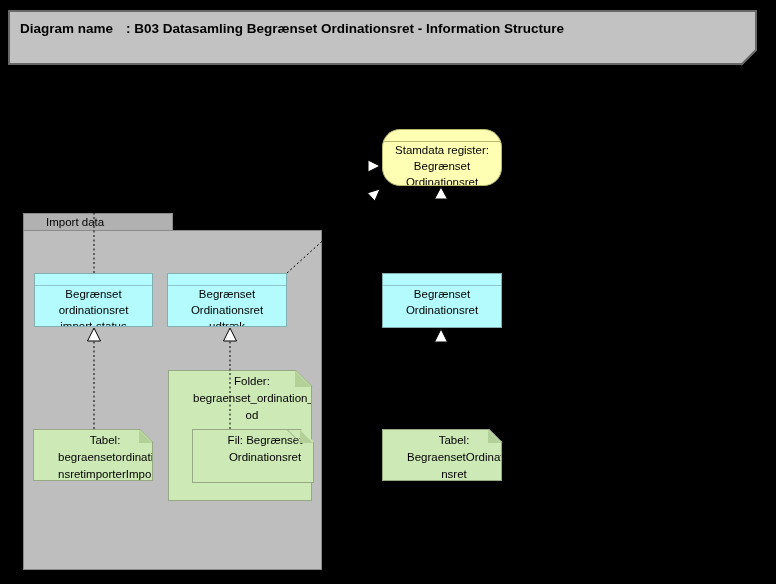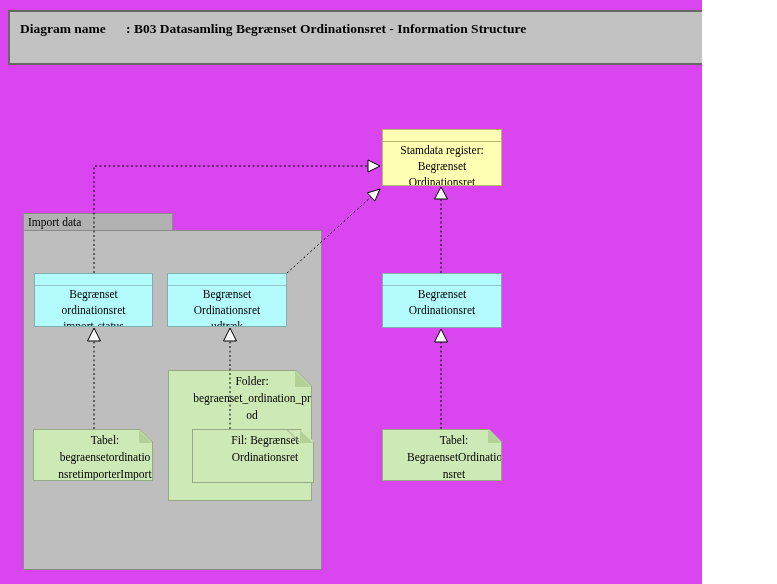--- a/index.html
+++ b/index.html
@@ -1,34 +1,34 @@
 <!DOCTYPE html>
 <html><head>
 <meta charset="utf-8">
 <style>
   html,body{margin:0;padding:0;background:#fff;}
   .canvas{
-    position:relative;width:702px;height:584px;background:#d946ef;overflow:hidden;
-    font-family:Liberation Serif, serif;color:#000;
+    position:relative;width:776px;height:584px;background:#000000;overflow:hidden;
+    font-family:Liberation Sans, sans-serif;color:#000;
   }
   
   .title-box{
     position:absolute;left:8px;top:10px;width:749px;height:55px;
     background:#c2c2c2;border:2px solid #686868;box-sizing:border-box;
     clip-path:polygon(0 0,100% 0,100% calc(100% - 15px),calc(100% - 15px) 100%,0 100%);
     padding:7px 0 0 10px;font-size:13.5px;font-weight:bold;line-height:20px;
   }
   .title-row{white-space:pre;}
   .title-label{display:inline-block;width:106px;}
   
   .folder{position:absolute;left:23px;top:213px;width:299px;height:357px;}
   .folder-tab{
     position:absolute;left:0;top:0;width:150px;height:18px;
     background:#b1b1b1;border:1.5px solid #8a8a8a;box-sizing:border-box;
-    font-size:11.5px;line-height:14px;padding:1px 0 0 4px;
+    font-size:11.5px;line-height:14px;padding:1px 0 0 22px;
   }
   .folder-body{
     position:absolute;left:0;top:17px;width:299px;height:340px;
     background:#bebebe;border:1.5px solid #8a8a8a;box-sizing:border-box;
   }
   
   .bo{
     position:absolute;box-sizing:border-box;border:1px solid;overflow:hidden;
     font-size:11.5px;text-align:center;
   }
@@ -61,21 +61,21 @@
 
   <div class="title-box">
     <div class="title-row"><span class="title-label">Diagram name</span><span>: </span><span>B03 Datasamling Begrænset Ordinationsret - Information Structure</span></div>
   </div>
 
   <div class="folder">
     <div class="folder-body"></div>
     <div class="folder-tab"><span>Import data</span></div>
   </div>
 
-  <div class="bo yellow z2" style="left:382px;top:129px;width:120px;height:57px;">
+  <div class="bo yellow z2" style="left:382px;top:129px;width:120px;height:57px;border-radius:18px;">
     <div class="band"></div>
     <div class="bo-label">Stamdata register:
 Begrænset
 Ordinationsret</div>
   </div>
 
   <div class="bo cyan z2" style="left:34px;top:273px;width:119px;height:54px;">
     <div class="band"></div>
     <div class="bo-label">Begrænset
 ordinationsret

